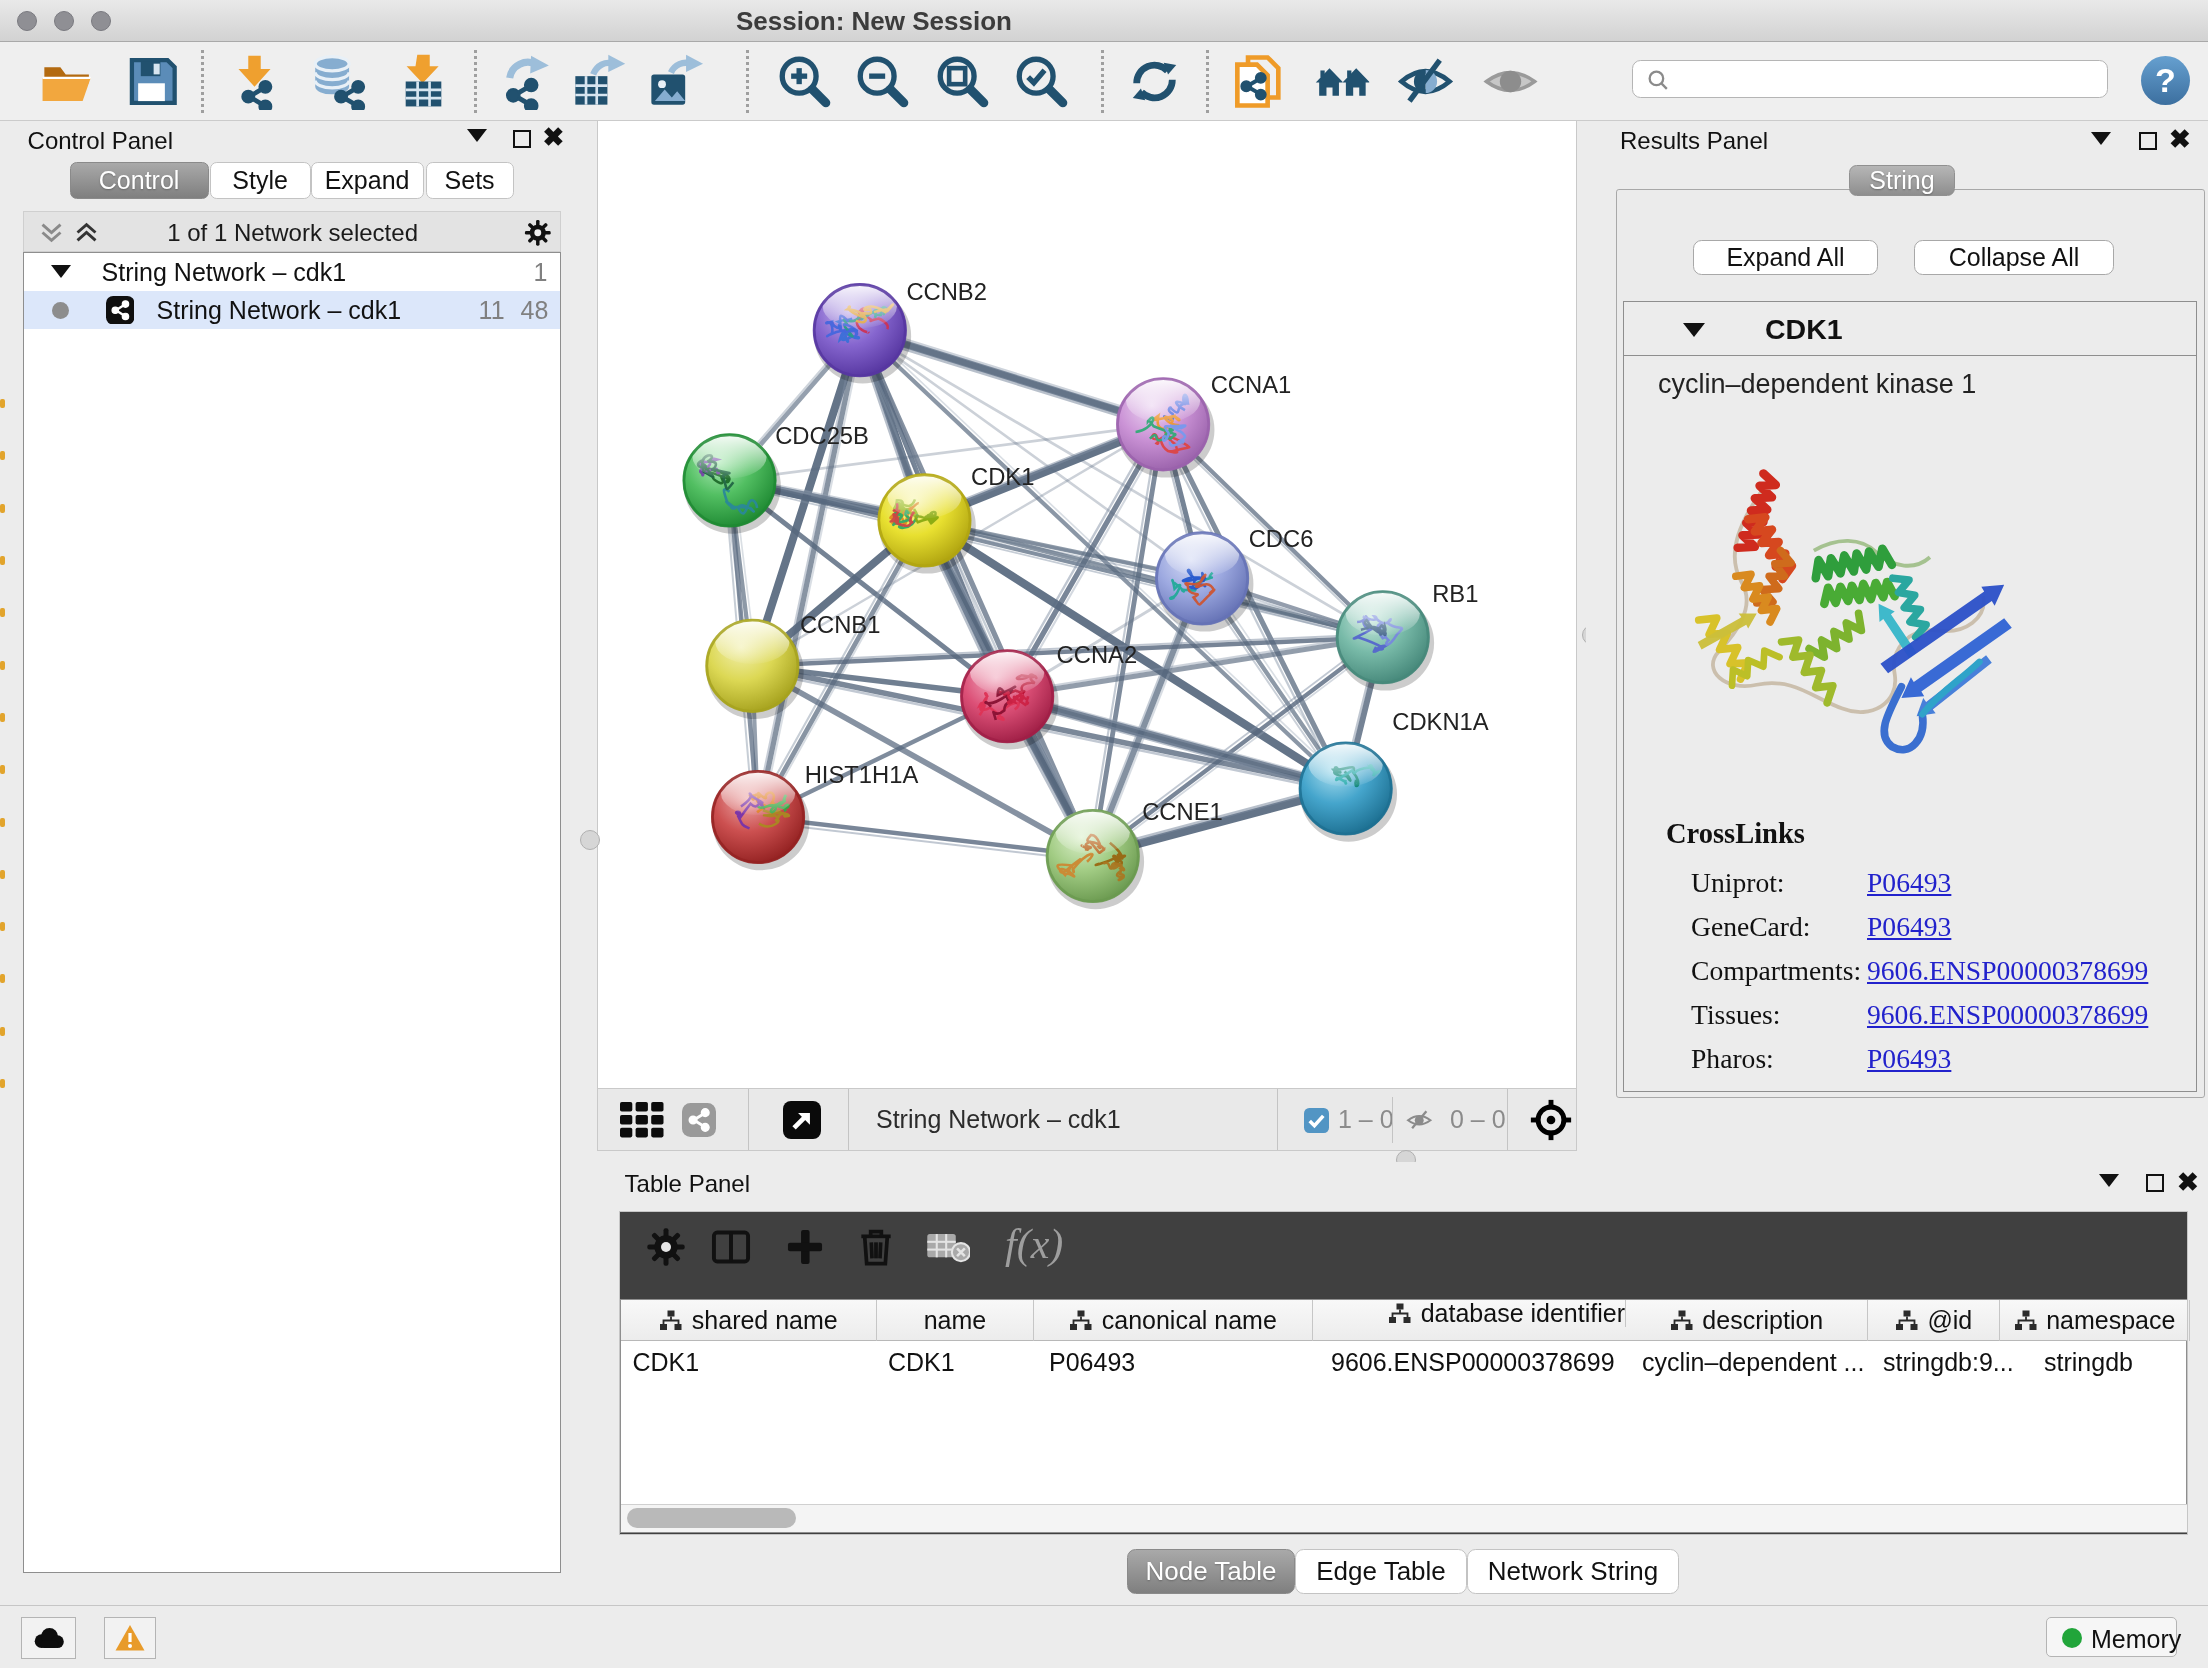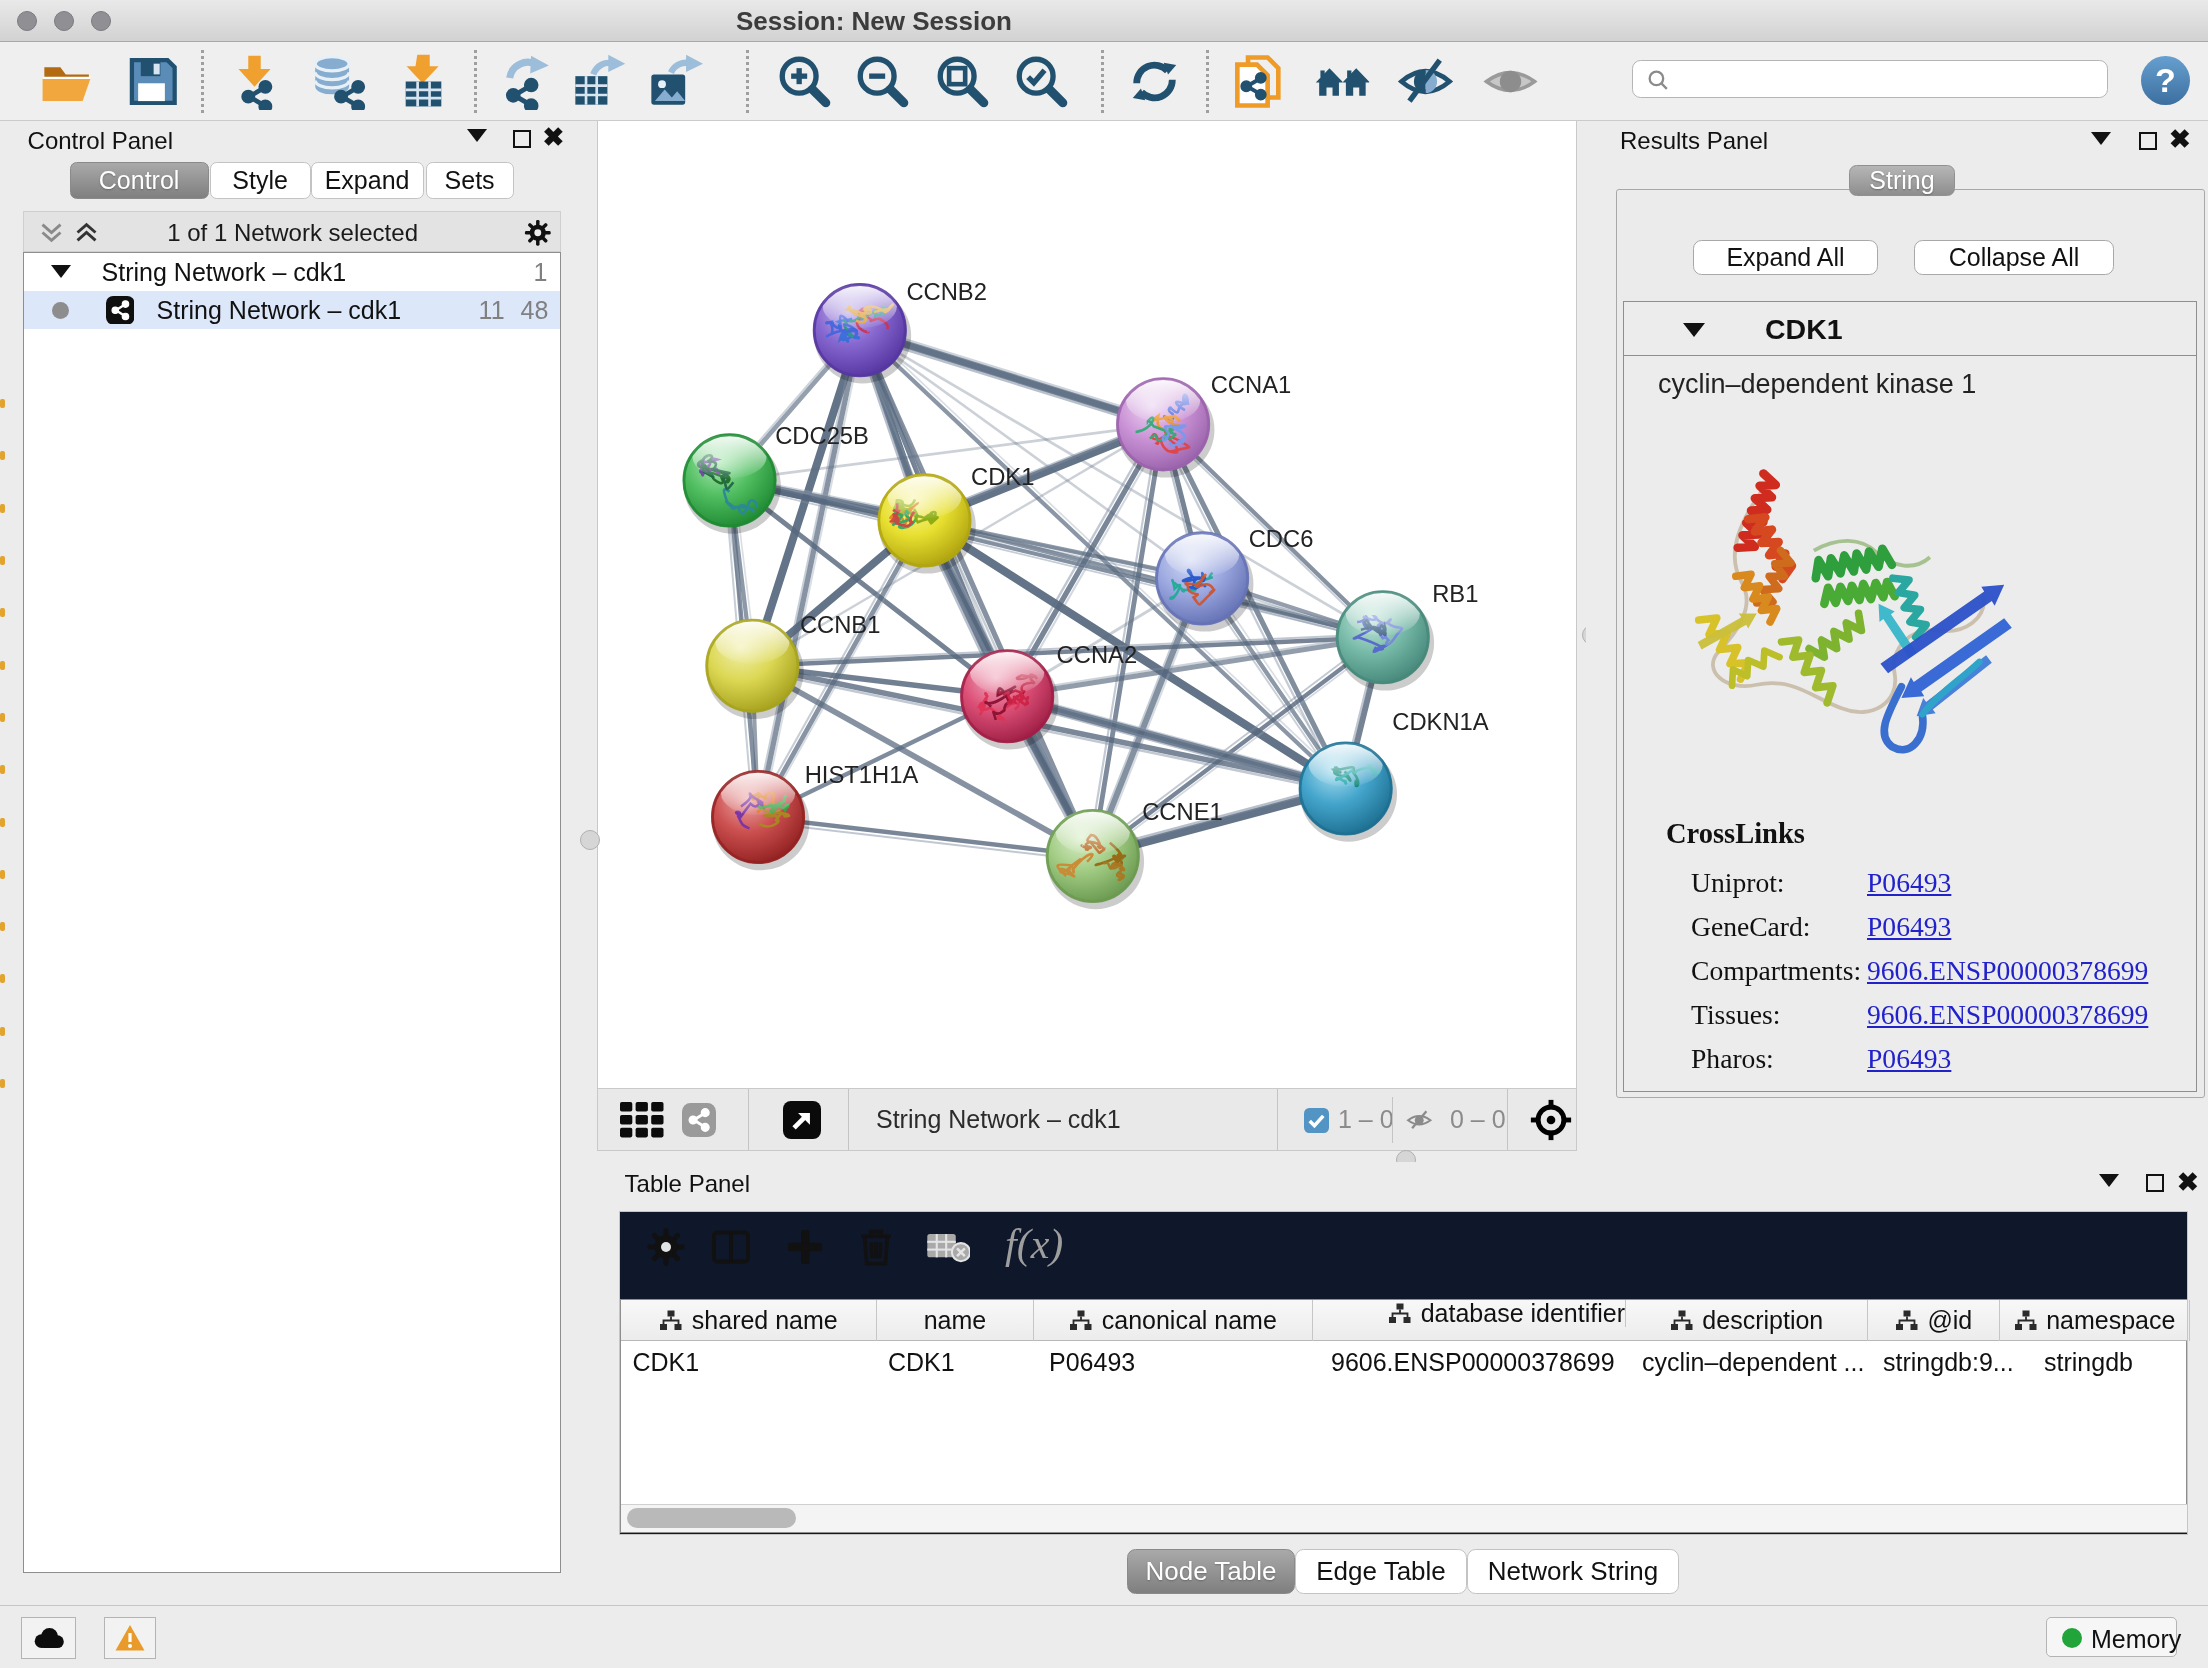--- a/index.html
+++ b/index.html
@@ -638,21 +638,21 @@
    <a class="lnk">P06493</a><br><a class="lnk">P06493</a><br><a class="lnk">9606.ENSP00000378699</a><br><a class="lnk">9606.ENSP00000378699</a><br><a class="lnk">P06493</a>
   </div>
  </div>
 </div>
 
 <div class="abs" style="left:597px;top:1162px;width:1611px;height:443px;background:#ececec">
  <div class="panelhead abs" style="left:27.6px;top:7.6px">Table Panel</div>
  <div class="abs" style="left:1502px;top:12.4px;width:0;height:0;border-left:10.5px solid transparent;border-right:10.5px solid transparent;border-top:13.3px solid #111"></div>
  <div class="abs" style="left:1549px;top:12.4px;width:18px;height:18px;border:2.4px solid #111"></div>
  <div class="abs" style="left:1580px;top:4.8px;font-size:26px;font-weight:bold;color:#111">✖</div>
- <div class="abs" style="left:22px;top:49px;width:1569px;height:324px;background:#0f172a;border:1px solid #c6c6c6">
+ <div class="abs" style="left:22px;top:49px;width:1569px;height:324px;background:#404040;border:1px solid #c6c6c6">
   <div class="abs" style="left:26px;top:15px"><svg width="40" height="40" viewBox="0 0 24 24">
           <g fill="#111">
             <rect x="10.5" y="0.8" width="3" height="6" rx="1.2" transform="rotate(0 12 12)"></rect>
             <rect x="10.5" y="0.8" width="3" height="6" rx="1.2" transform="rotate(45 12 12)"></rect>
             <rect x="10.5" y="0.8" width="3" height="6" rx="1.2" transform="rotate(90 12 12)"></rect>
             <rect x="10.5" y="0.8" width="3" height="6" rx="1.2" transform="rotate(135 12 12)"></rect>
             <rect x="10.5" y="0.8" width="3" height="6" rx="1.2" transform="rotate(180 12 12)"></rect>
             <rect x="10.5" y="0.8" width="3" height="6" rx="1.2" transform="rotate(225 12 12)"></rect>
             <rect x="10.5" y="0.8" width="3" height="6" rx="1.2" transform="rotate(270 12 12)"></rect>
             <rect x="10.5" y="0.8" width="3" height="6" rx="1.2" transform="rotate(315 12 12)"></rect>

